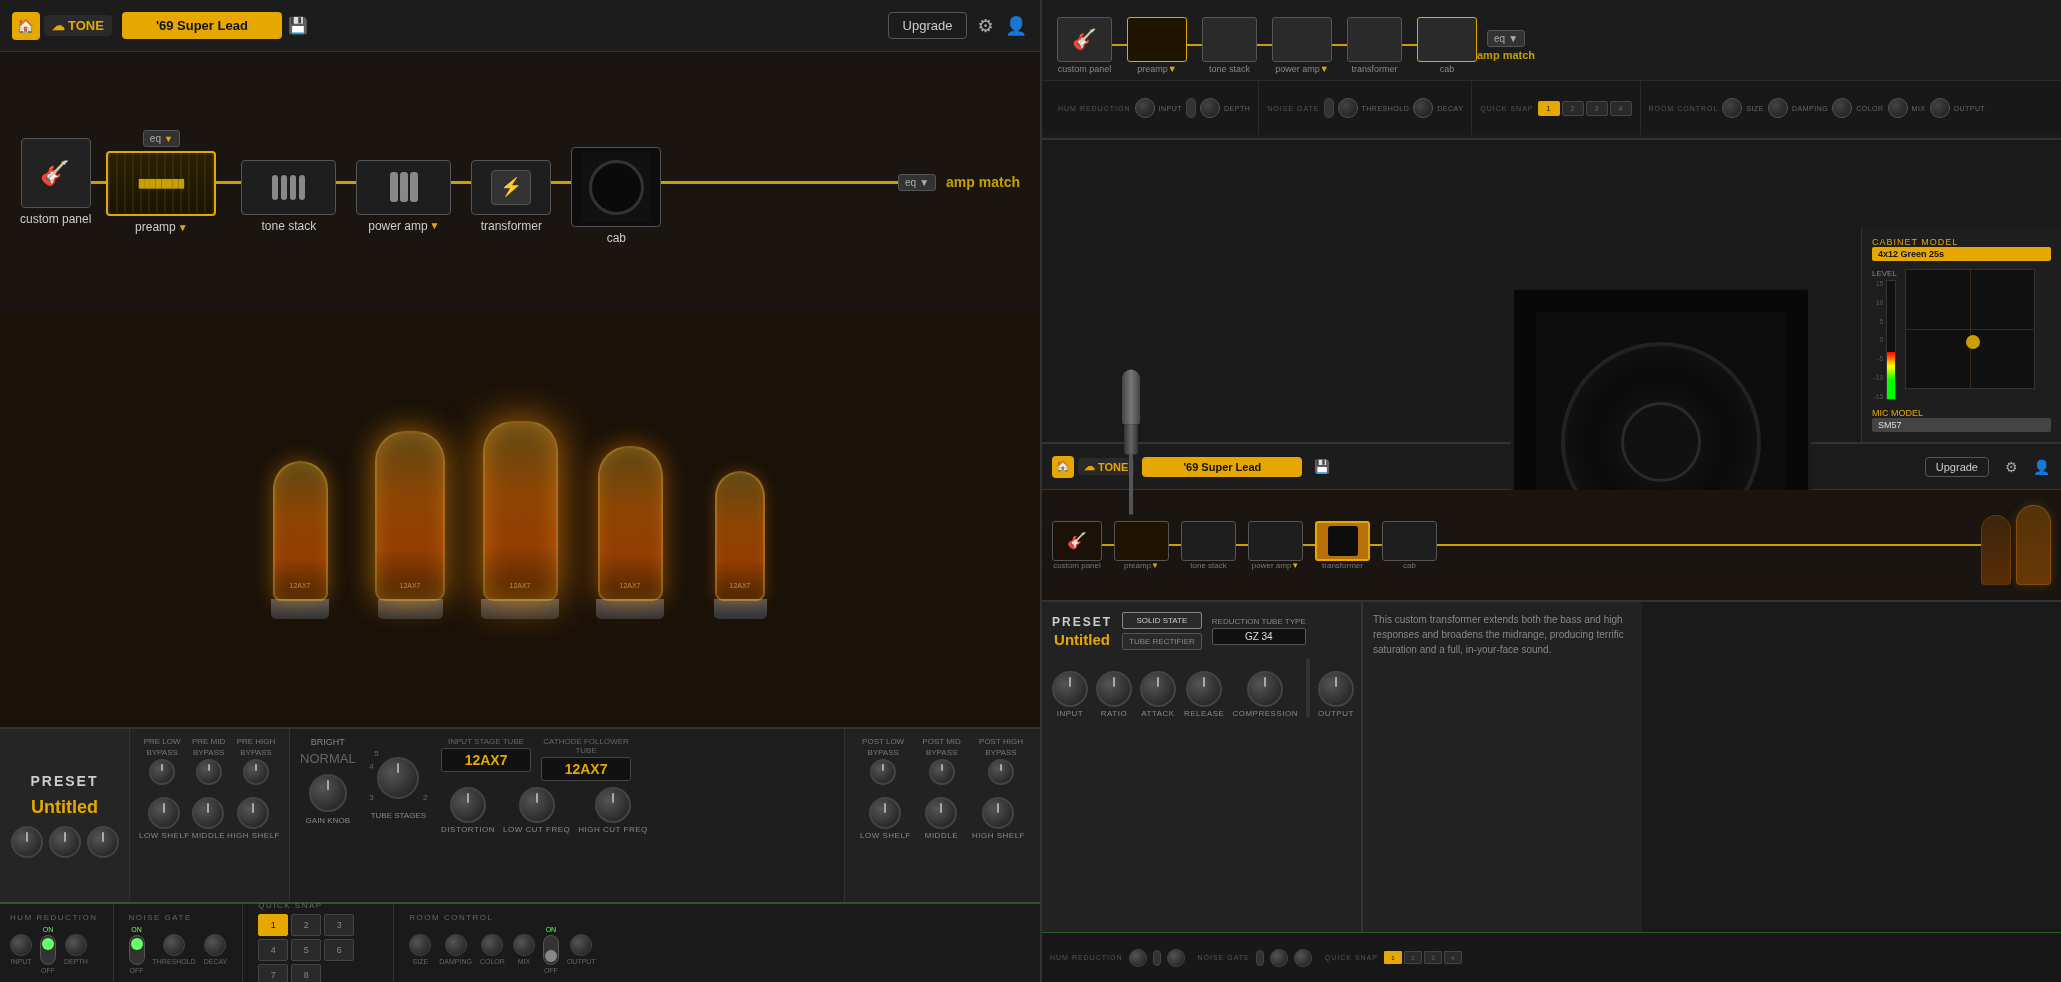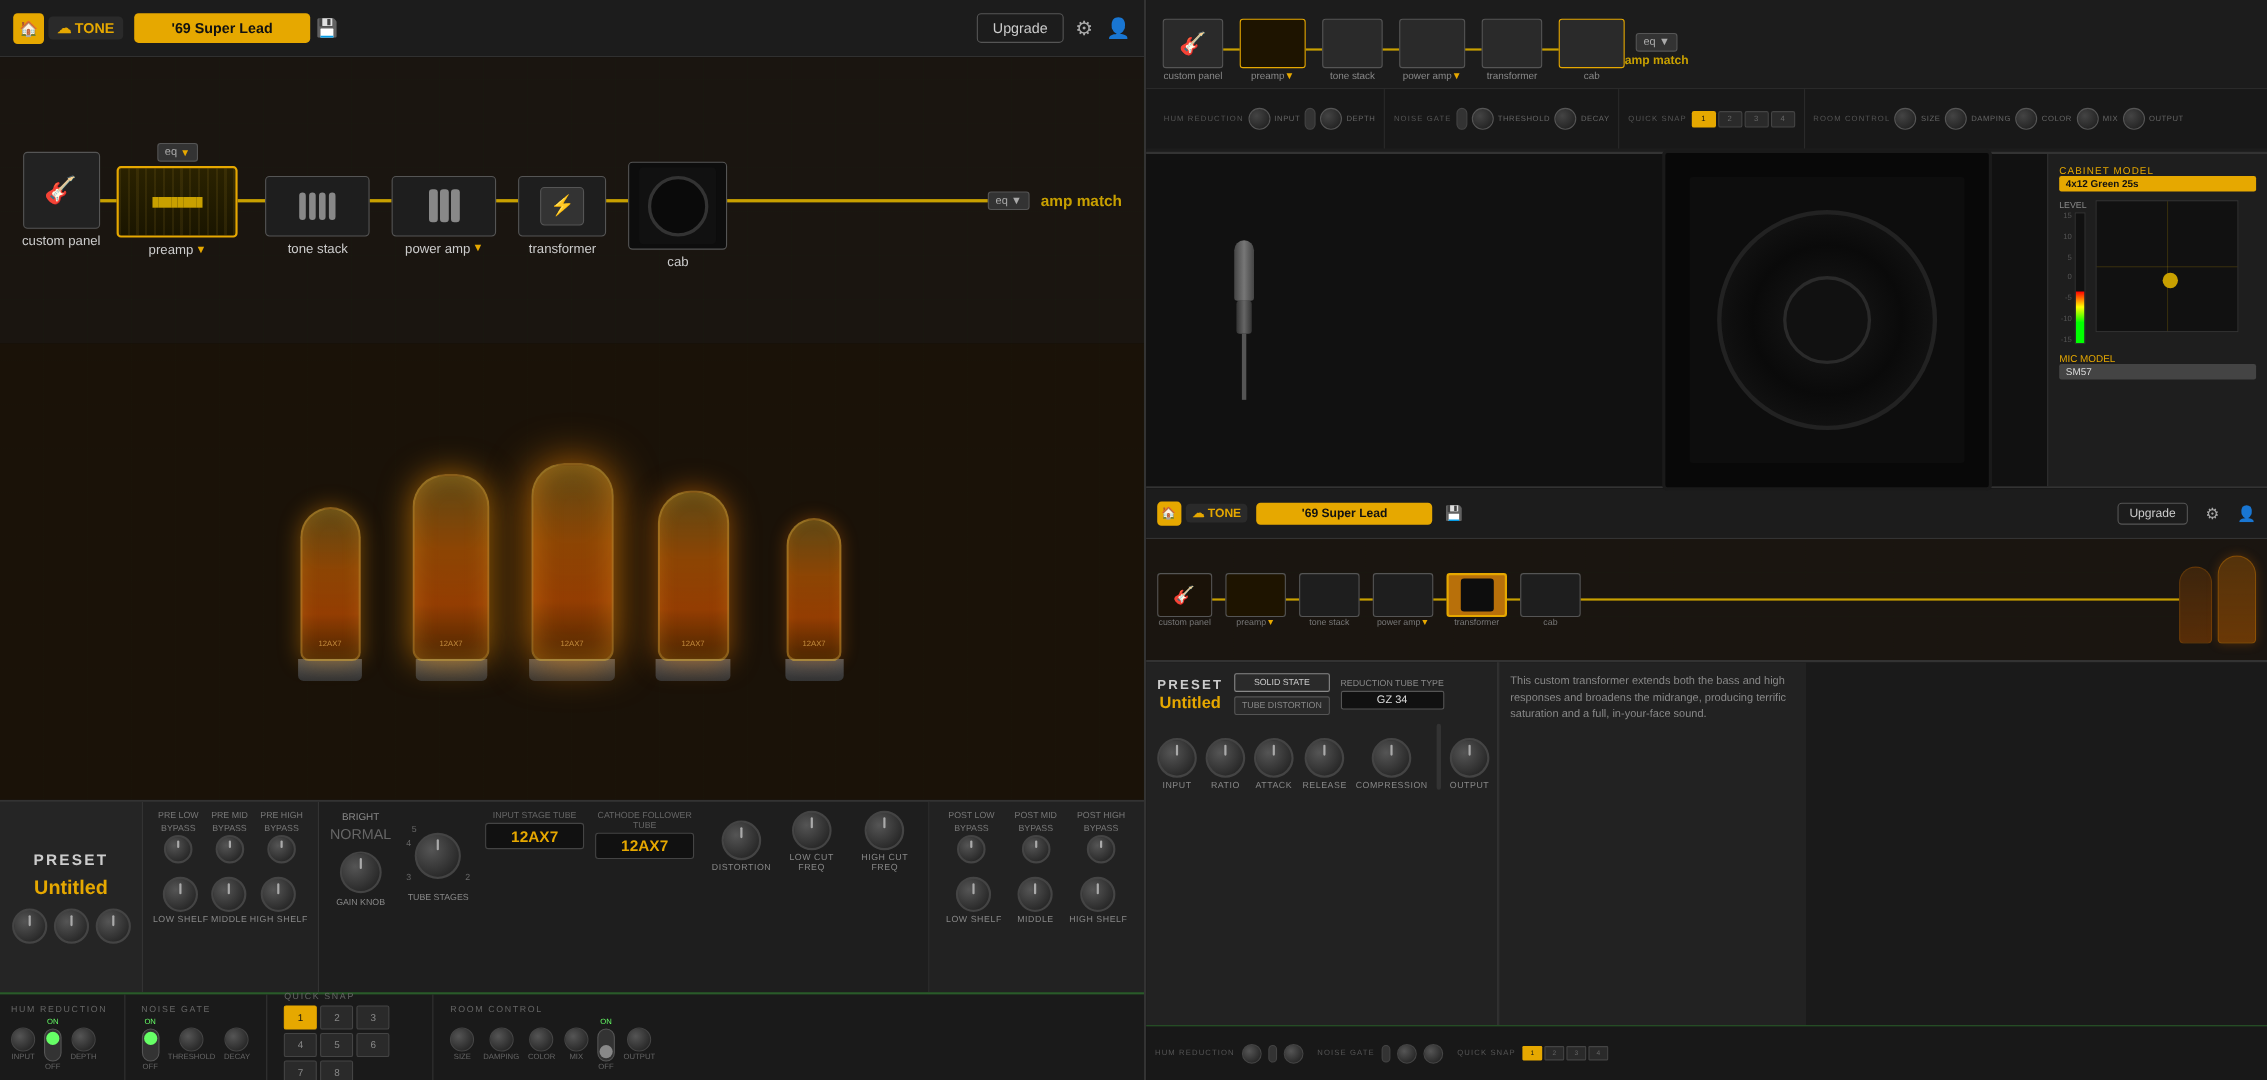--- a/index.html
+++ b/index.html
@@ -374,20 +374,21 @@
       border: 1px solid #555;
     }
     .mini-label { font-size: 7px; color: #666; letter-spacing: 0.5px; }
 
     
     .right-middle {
       height: 304px;
       background: #1a1a1a;
       border-bottom: 2px solid #333;
       display: flex;
+      align-items: flex-end;
     }
     .cab-view {
       flex: 1;
       background: #111;
       position: relative;
       display: flex; align-items: center; justify-content: center;
     }
     .cab-controls {
       width: 200px;
       background: #1e1e1e;
@@ -738,21 +739,21 @@
             <div style="position:absolute; top:-8px; left:-3px; font-size:8px; color:#666;">5</div>
             <div style="position:absolute; top:-8px; right:-3px; font-size:8px; color:#666;"> </div>
             <div style="position:absolute; left:-8px; top:5px; font-size:8px; color:#666;">4</div>
             <div style="position:absolute; left:-8px; bottom:5px; font-size:8px; color:#666;">3</div>
             <div style="position:absolute; right:-5px; top:5px; font-size:8px; color:#666;"> </div>
             <div style="position:absolute; right:-8px; bottom:5px; font-size:8px; color:#666;">2</div>
           </div>
           <div style="font-size:8px; color:#888;">TUBE STAGES</div>
         </div>
 
-        <div style="display:flex; flex-direction:row; gap:16px; flex:1;">
+        <div style="display:flex; flex-direction:column; gap:6px; flex:1;">
           <div style="display:flex; gap:10px;">
             <div style="display:flex; flex-direction:column; align-items:center; gap:2px;">
               <div style="font-size:8px; color:#666; text-align:center; width:90px;">INPUT STAGE TUBE</div>
               <div class="tube-select" style="width:90px;">12AX7</div>
             </div>
             <div style="display:flex; flex-direction:column; align-items:center; gap:2px;">
               <div style="font-size:8px; color:#666; text-align:center; width:90px;">CATHODE FOLLOWER TUBE</div>
               <div class="tube-select" style="width:90px;">12AX7</div>
             </div>
           </div>
@@ -1125,21 +1126,21 @@
 
       <div style="width:320px; background:#222; border-right:1px solid #333; padding:10px; display:flex; flex-direction:column; gap:8px;">
         <div style="display:flex; align-items:center; gap:10px;">
           <div style="display:flex; flex-direction:column; align-items:center; gap:2px;">
             <div style="font-size:12px; font-weight:bold; color:#ccc; letter-spacing:2px;">PRESET</div>
             <div style="font-size:15px; color:#e6a800; font-weight:bold;">Untitled</div>
           </div>
 
           <div style="display:flex; flex-direction:column; gap:4px;">
             <button class="solid-state-btn active">SOLID STATE</button>
-            <button class="tube-rect-btn">TUBE DISTORTION</button>
+            <button class="tube-rect-btn">TUBE RECTIFIER</button>
           </div>
 
           <div style="display:flex; flex-direction:column; gap:2px;">
             <div style="font-size:8px; color:#888;">REDUCTION TUBE TYPE</div>
             <div class="rect-type-value">GZ 34</div>
           </div>
         </div>
 
         <div style="display:flex; gap:8px; align-items:flex-end;">
           <div class="knob-group">

